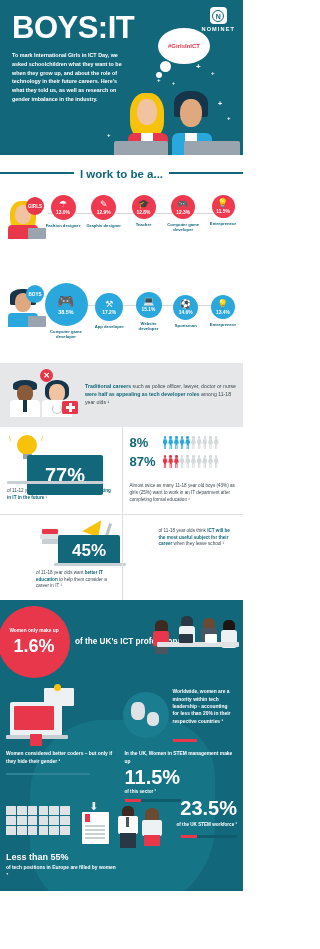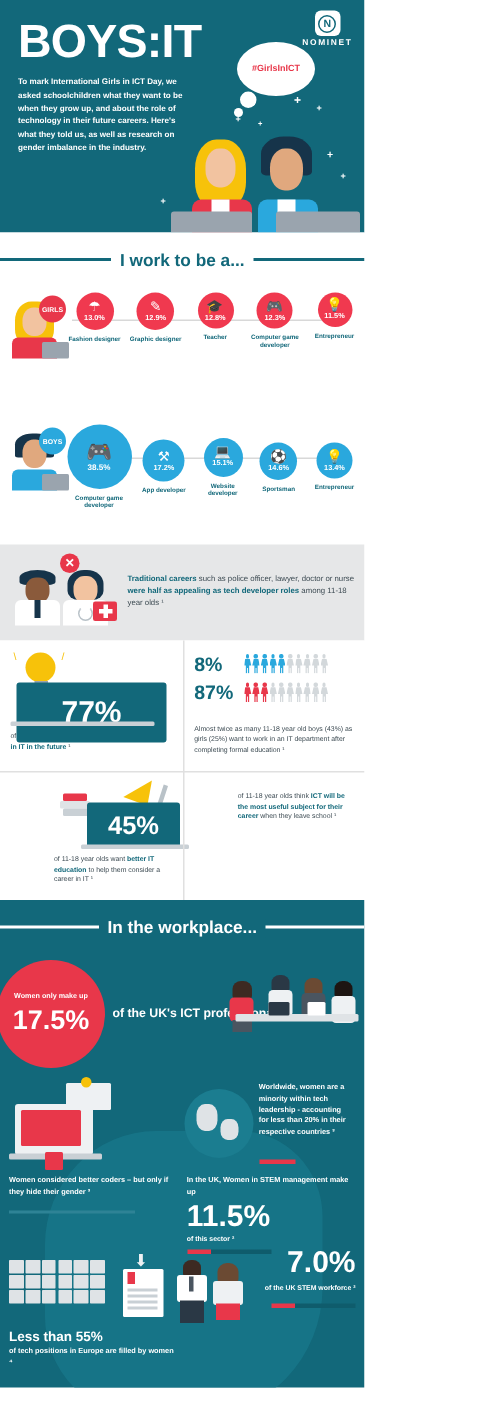--- a/index.html
+++ b/index.html
@@ -325,21 +325,21 @@
 
   <div class="edu">
     <div class="edu-grid">
 
       <div class="cell">
         <div style="position:relative;height:48px;">
           <div style="position:absolute;left:10px;top:0;width:20px;height:20px;border-radius:50%;background:#f7c20a;"></div>
           <div style="position:absolute;left:16px;top:19px;width:9px;height:5px;background:#9aa4ae;"></div>
           <div style="position:absolute;left:2px;top:0;color:#f7c20a;font-size:7px;">\</div>
           <div style="position:absolute;left:34px;top:0;color:#f7c20a;font-size:7px;">/</div>
-          <div class="screen" style="position:absolute;left:4px;top:20px;width:100px;">77%</div>
+          <div class="screen" style="position:absolute;left:20px;top:20px;width:76px;">77%</div>
           <div style="position:absolute;left:0;top:46px;width:96px;height:3px;background:#c9d0d5;border-radius:1px;"></div>
         </div>
         <div class="cap">
           <span>of 11-12 year olds </span><b>express an interest in working in IT in the future</b><span> ¹</span>
         </div>
       </div>
 
       <div class="cell bl">
         <div class="people-row">
           <div class="n">8%</div>
@@ -450,32 +450,28 @@
       </div>
 
       <div class="cell bl bt">
         <div class="cap">
           <span>of 11-18 year olds think </span><b>ICT will be the most useful subject for their career</b><span> when they leave school ¹</span>
         </div>
       </div>
     </div>
   </div>
 
-  <div class="banner teal">
-    <div class="rule"></div>
-    <span class="t">In the workplace...</span>
-  </div>
 
   <div class="work">
     <div class="wmap"></div>
 
     <div class="wrow">
       <div class="disc">
         <div class="s">Women only make up</div>
-        <div class="n">17.5%</div>
+        <div class="n">1.6%</div>
       </div>
       <div class="wtext">of the UK's ICT professionals ²</div>
       <div class="office">
         <div style="position:absolute;left:4px;top:14px;width:16px;height:34px;">
           <div style="position:absolute;left:2px;top:0;width:13px;height:12px;background:#3d2a22;border-radius:45% 45% 20% 20%;"></div>
           <div style="position:absolute;left:0;top:11px;width:16px;height:16px;background:#e8374a;border-radius:3px;"></div>
           <div style="position:absolute;left:2px;top:26px;width:13px;height:8px;background:#4a5560;"></div>
         </div>
         <div style="position:absolute;left:30px;top:10px;width:16px;height:30px;">
           <div style="position:absolute;left:2px;top:0;width:12px;height:11px;background:#2a3845;border-radius:45% 45% 20% 20%;"></div>
@@ -575,21 +571,21 @@
             <div style="position:absolute;left:5px;top:0;width:12px;height:11px;background:#3d2a22;border-radius:45% 45% 20% 20%;"></div>
             <div style="position:absolute;left:1px;top:10px;width:20px;height:18px;background:#fff;border-radius:2px;"></div>
             <div style="position:absolute;left:9px;top:11px;width:3px;height:10px;background:#4a5560;"></div>
             <div style="position:absolute;left:3px;top:27px;width:16px;height:15px;background:#2a3845;"></div>
           </div>
           <div style="position:absolute;left:16px;top:2px;width:22px;height:42px;">
             <div style="position:absolute;left:4px;top:0;width:14px;height:14px;background:#6b4a33;border-radius:45% 45% 25% 25%;"></div>
             <div style="position:absolute;left:1px;top:12px;width:20px;height:16px;background:#eef1f3;border-radius:2px;"></div>
             <div style="position:absolute;left:3px;top:27px;width:16px;height:11px;background:#e8374a;"></div>
           </div>
-          <div class="bignum" style="position:absolute;right:0;top:-8px;">7.0%</div>
+          <div class="bignum" style="position:absolute;right:0;top:-8px;">23.5%</div>
           <div class="wbig-cap" style="position:absolute;right:0;top:14px;">of the UK STEM workforce ²</div>
           <div class="redline long" style="position:absolute;right:0;top:24px;"></div>
         </div>
 
       </div>
     </div>
   </div>
 
 </div>
 

